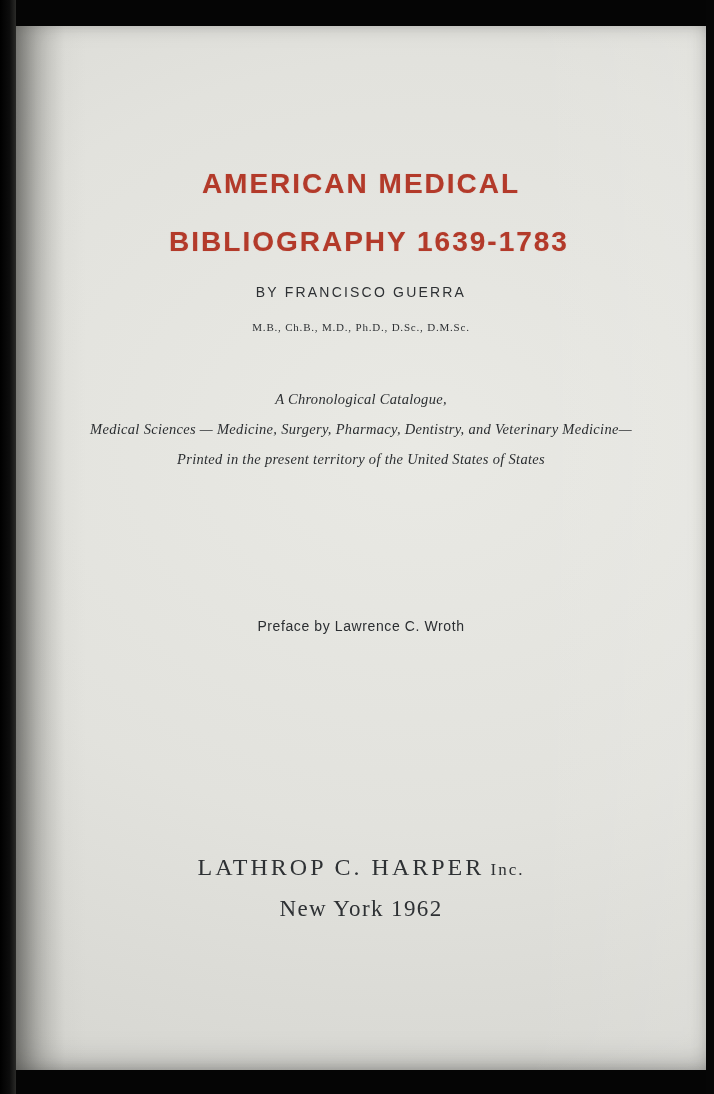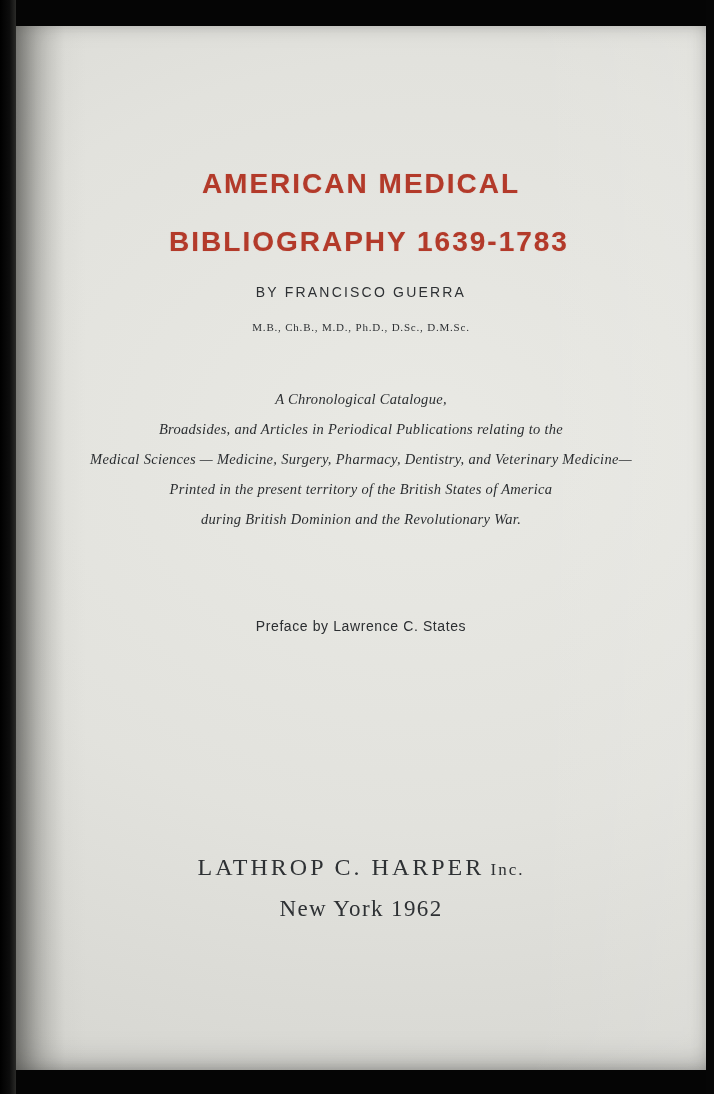--- a/index.html
+++ b/index.html
@@ -212,27 +212,25 @@
       <div class="title-line" id="title-1">AMERICAN MEDICAL</div>
 
       <div class="title-line" id="title-2">BIBLIOGRAPHY 1639-1783</div>
 
       <div id="author">BY FRANCISCO GUERRA</div>
 
       <div id="degrees">M.B., Ch.B., M.D., Ph.D., D.Sc., D.M.Sc.</div>
 
       <div id="subtitle">
         <div>A Chronological Catalogue,</div>
-        <div>Broadsides, and Articles in Periodical Publications relating to the</div>
         <div>Medical Sciences — Medicine, Surgery, Pharmacy, Dentistry, and Veterinary Medicine—</div>
-        <div>Printed in the present territory of the British States of America</div>
-        <div>during British Dominion and the Revolutionary War.</div>
+        <div>Printed in the present territory of the United States of States</div>
       </div>
 
-      <div id="preface">Preface by Lawrence C. States</div>
+      <div id="preface">Preface by Lawrence C. Wroth</div>
 
       <div id="publisher">
         <span>LATHROP C. HARPER</span><span class="inc"> Inc.</span>
       </div>
 
       <div id="imprint">New York 1962</div>
 
     </div>
   </div>
 </div>

